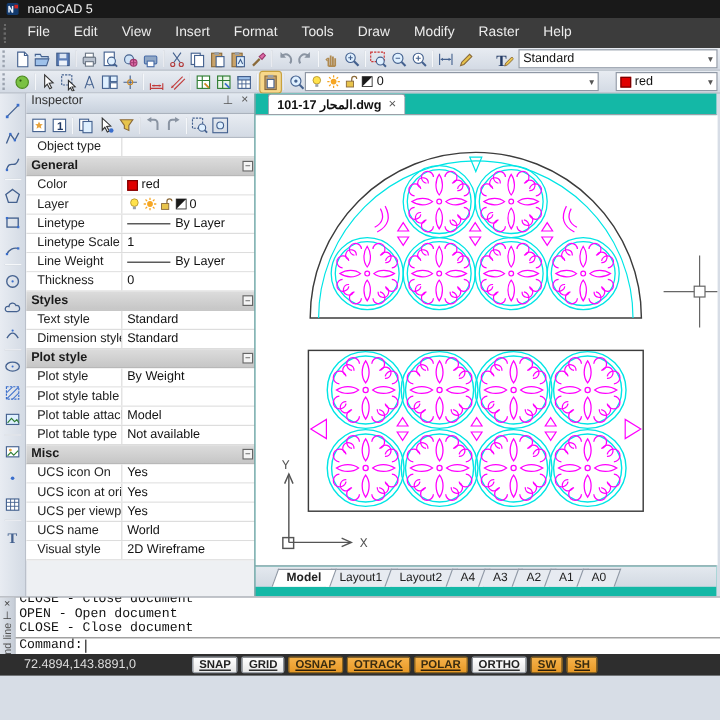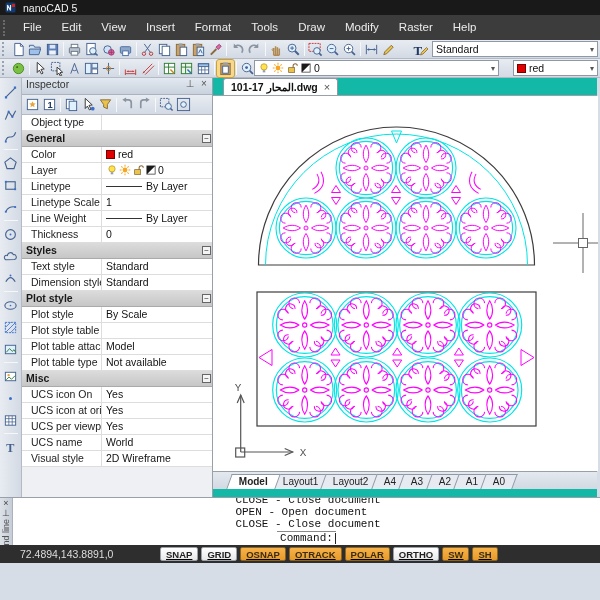--- a/index.html
+++ b/index.html
@@ -63,21 +63,21 @@
   .ltab { height:15px; border:1px solid #8f98a5; border-bottom:none; background:#e7ebf1; transform:skewX(-20deg); margin-right:-5px; padding:0 9px; }
   .ltab span { display:block; transform:skewX(20deg); font-size:10px; line-height:14px; color:#222; }
   .ltab.active { background:#fff; z-index:2; position:relative; }
   .ltab.active span { font-weight:bold; }
 
   
   #cmdpanel { position:absolute; left:0; top:497px; width:600px; height:48px; background:#fff; border-top:1px solid #9aa0a8; display:flex; }
   #cmd-strip { width:13px; background:linear-gradient(90deg,#dde2e9,#c6cdd7); border-right:1px solid #aab2bd; display:flex; flex-direction:column; align-items:center; overflow:hidden; }
   #cmd-strip .g { font-size:9px; color:#444; line-height:10px; }
   #cmd-strip .vt { writing-mode:vertical-rl; transform:rotate(180deg); font-size:9px; color:#555; margin-top:1px; white-space:nowrap; }
-  #cmd-main { flex:1; display:flex; flex-direction:column; font-family:"Liberation Mono",monospace; font-size:11px; color:#111;align-items:center; }
+  #cmd-main { flex:1; display:flex; flex-direction:column; font-family:"Liberation Mono",monospace; font-size:11px; color:#111; }
   #cmd-hist { height:33px; overflow:hidden; padding-left:3px; }
   #cmd-hist .ln { line-height:12px; white-space:pre; }
   #cmd-hist .clipwrap { margin-top:-4px; }
   #cmd-prompt { border-top:1px solid #8a8a8a; height:14px; line-height:13px; padding-left:3px; display:flex; }
   #cmd-caret { width:1px; height:11px; background:#222; margin-left:2px; margin-top:1px; }
 
   
   #statusbar { position:absolute; left:0; top:545px; width:600px; height:18px; background:#2e2e2e; display:flex; align-items:center; }
   #coords { color:#ddd; font-size:10.5px; padding-left:20px; width:160px; }
   #toggles { display:flex; gap:3px;text-decoration:underline; }
@@ -653,21 +653,21 @@
             <span>Standard</span>
           </span>
         </div>
         <div class="irow section">
           <span class="slab">Plot style</span>
           <span class="collapse">−</span>
         </div>
         <div class="irow">
           <span class="lab">Plot style</span>
           <span class="val">
-            <span>By Scale</span>
+            <span>By Weight</span>
           </span>
         </div>
         <div class="irow">
           <span class="lab">Plot style table</span>
         </div>
         <div class="irow">
           <span class="lab">Plot table attach...</span>
           <span class="val">
             <span>Model</span>
           </span>

